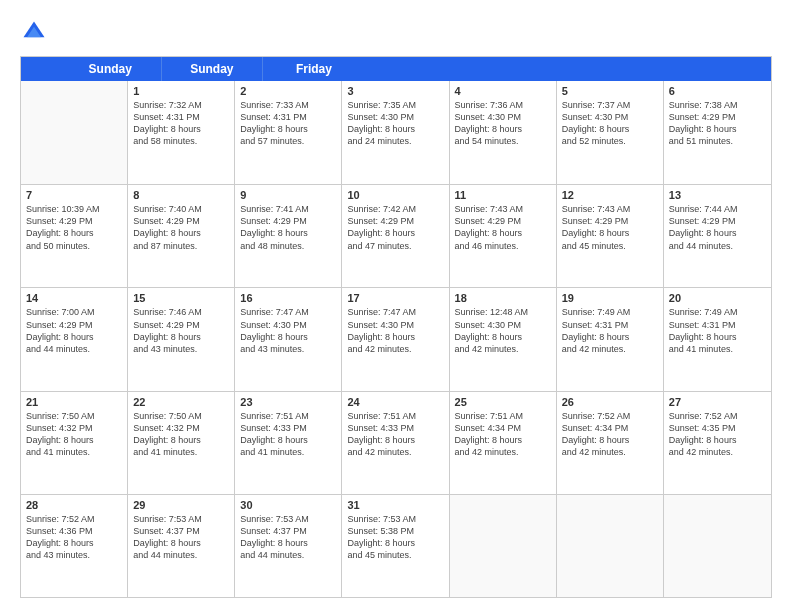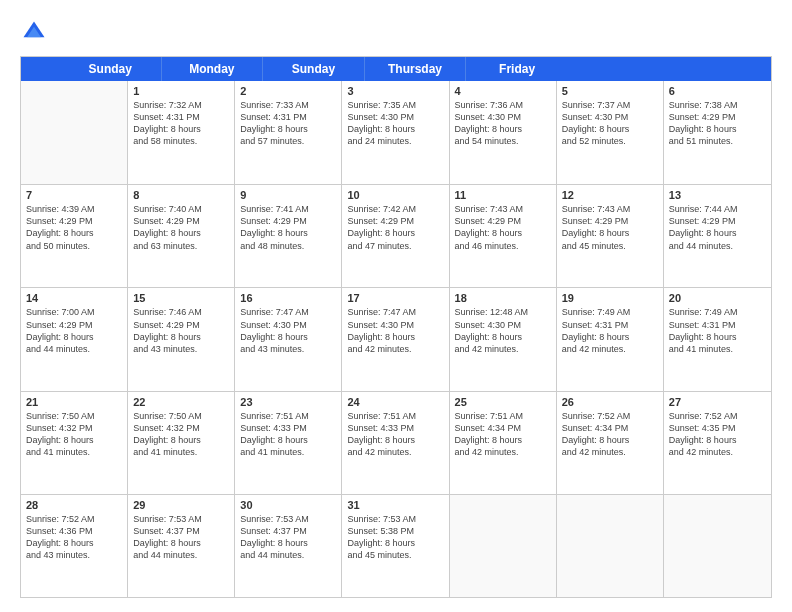--- a/index.html
+++ b/index.html
@@ -133,23 +133,21 @@
     </div>
     <div class="title-block">
       <div class="main-title"></div>
       <div class="subtitle"></div>
     </div>
   </div>
 
   <div class="calendar">
     <div class="cal-header" id="cal-header">
         <div class="cal-header-cell">Sunday</div>
-        <div class="cal-header-cell">Monday</div>
         <div class="cal-header-cell">Sunday</div>
-        <div class="cal-header-cell">Thursday</div>
         <div class="cal-header-cell">Friday</div>
       </div>
     <div class="cal-body" id="cal-body">
         <div class="cal-row">
           <div class="cal-cell empty"></div>
           <div class="cal-cell">
             <span class="day-num">1</span>
             <div class="cell-line">Sunrise: 7:32 AM</div>
             <div class="cell-line">Sunset: 4:31 PM</div>
             <div class="cell-line">Daylight: 8 hours</div>
@@ -187,31 +185,31 @@
             <span class="day-num">6</span>
             <div class="cell-line">Sunrise: 7:38 AM</div>
             <div class="cell-line">Sunset: 4:29 PM</div>
             <div class="cell-line">Daylight: 8 hours</div>
             <div class="cell-line">and 51 minutes.</div>
           </div>
         </div>
         <div class="cal-row">
           <div class="cal-cell">
             <span class="day-num">7</span>
-            <div class="cell-line">Sunrise: 4:39 AM</div>
+            <div class="cell-line">Sunrise: 10:39 AM</div>
             <div class="cell-line">Sunset: 4:29 PM</div>
             <div class="cell-line">Daylight: 8 hours</div>
             <div class="cell-line">and 50 minutes.</div>
           </div>
           <div class="cal-cell">
             <span class="day-num">8</span>
             <div class="cell-line">Sunrise: 7:40 AM</div>
             <div class="cell-line">Sunset: 4:29 PM</div>
             <div class="cell-line">Daylight: 8 hours</div>
-            <div class="cell-line">and 63 minutes.</div>
+            <div class="cell-line">and 87 minutes.</div>
           </div>
           <div class="cal-cell">
             <span class="day-num">9</span>
             <div class="cell-line">Sunrise: 7:41 AM</div>
             <div class="cell-line">Sunset: 4:29 PM</div>
             <div class="cell-line">Daylight: 8 hours</div>
             <div class="cell-line">and 48 minutes.</div>
           </div>
           <div class="cal-cell">
             <span class="day-num">10</span>

